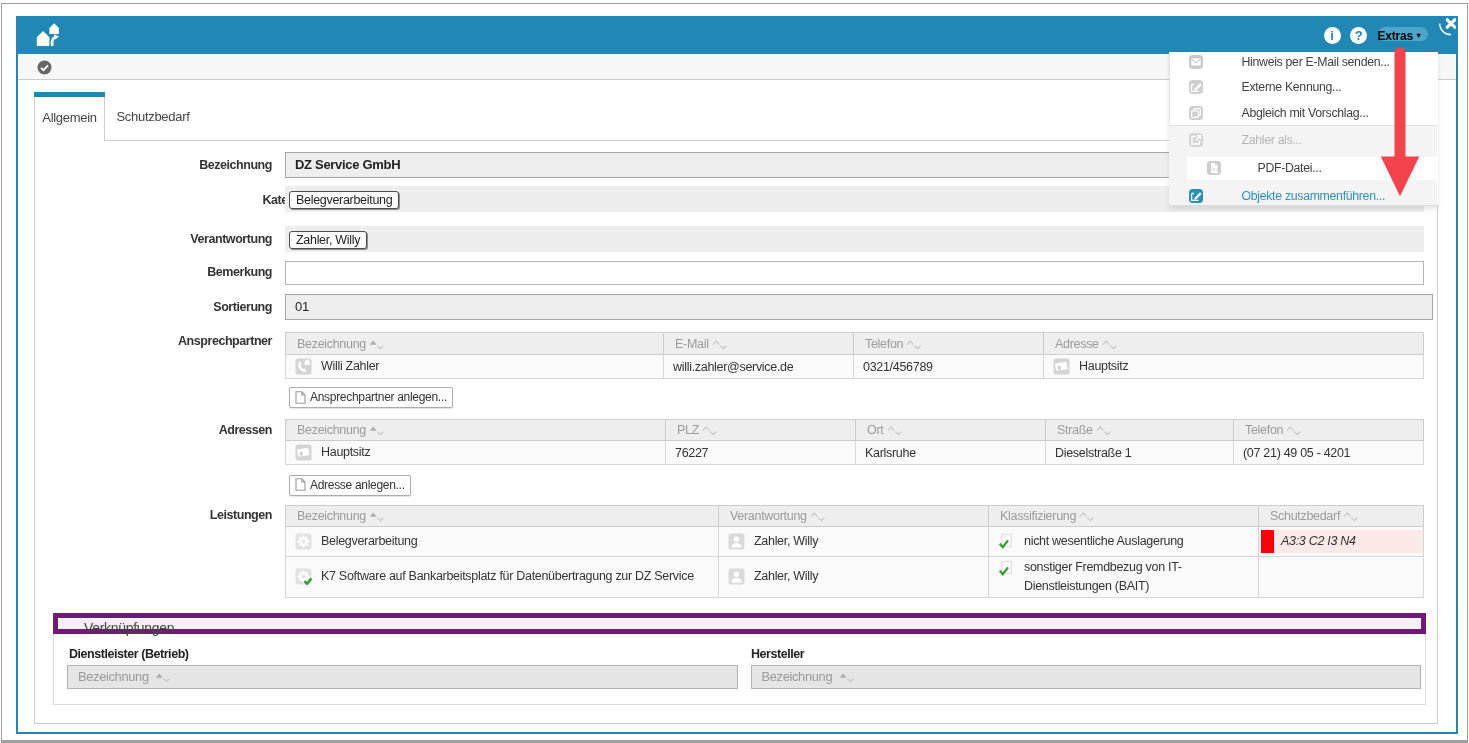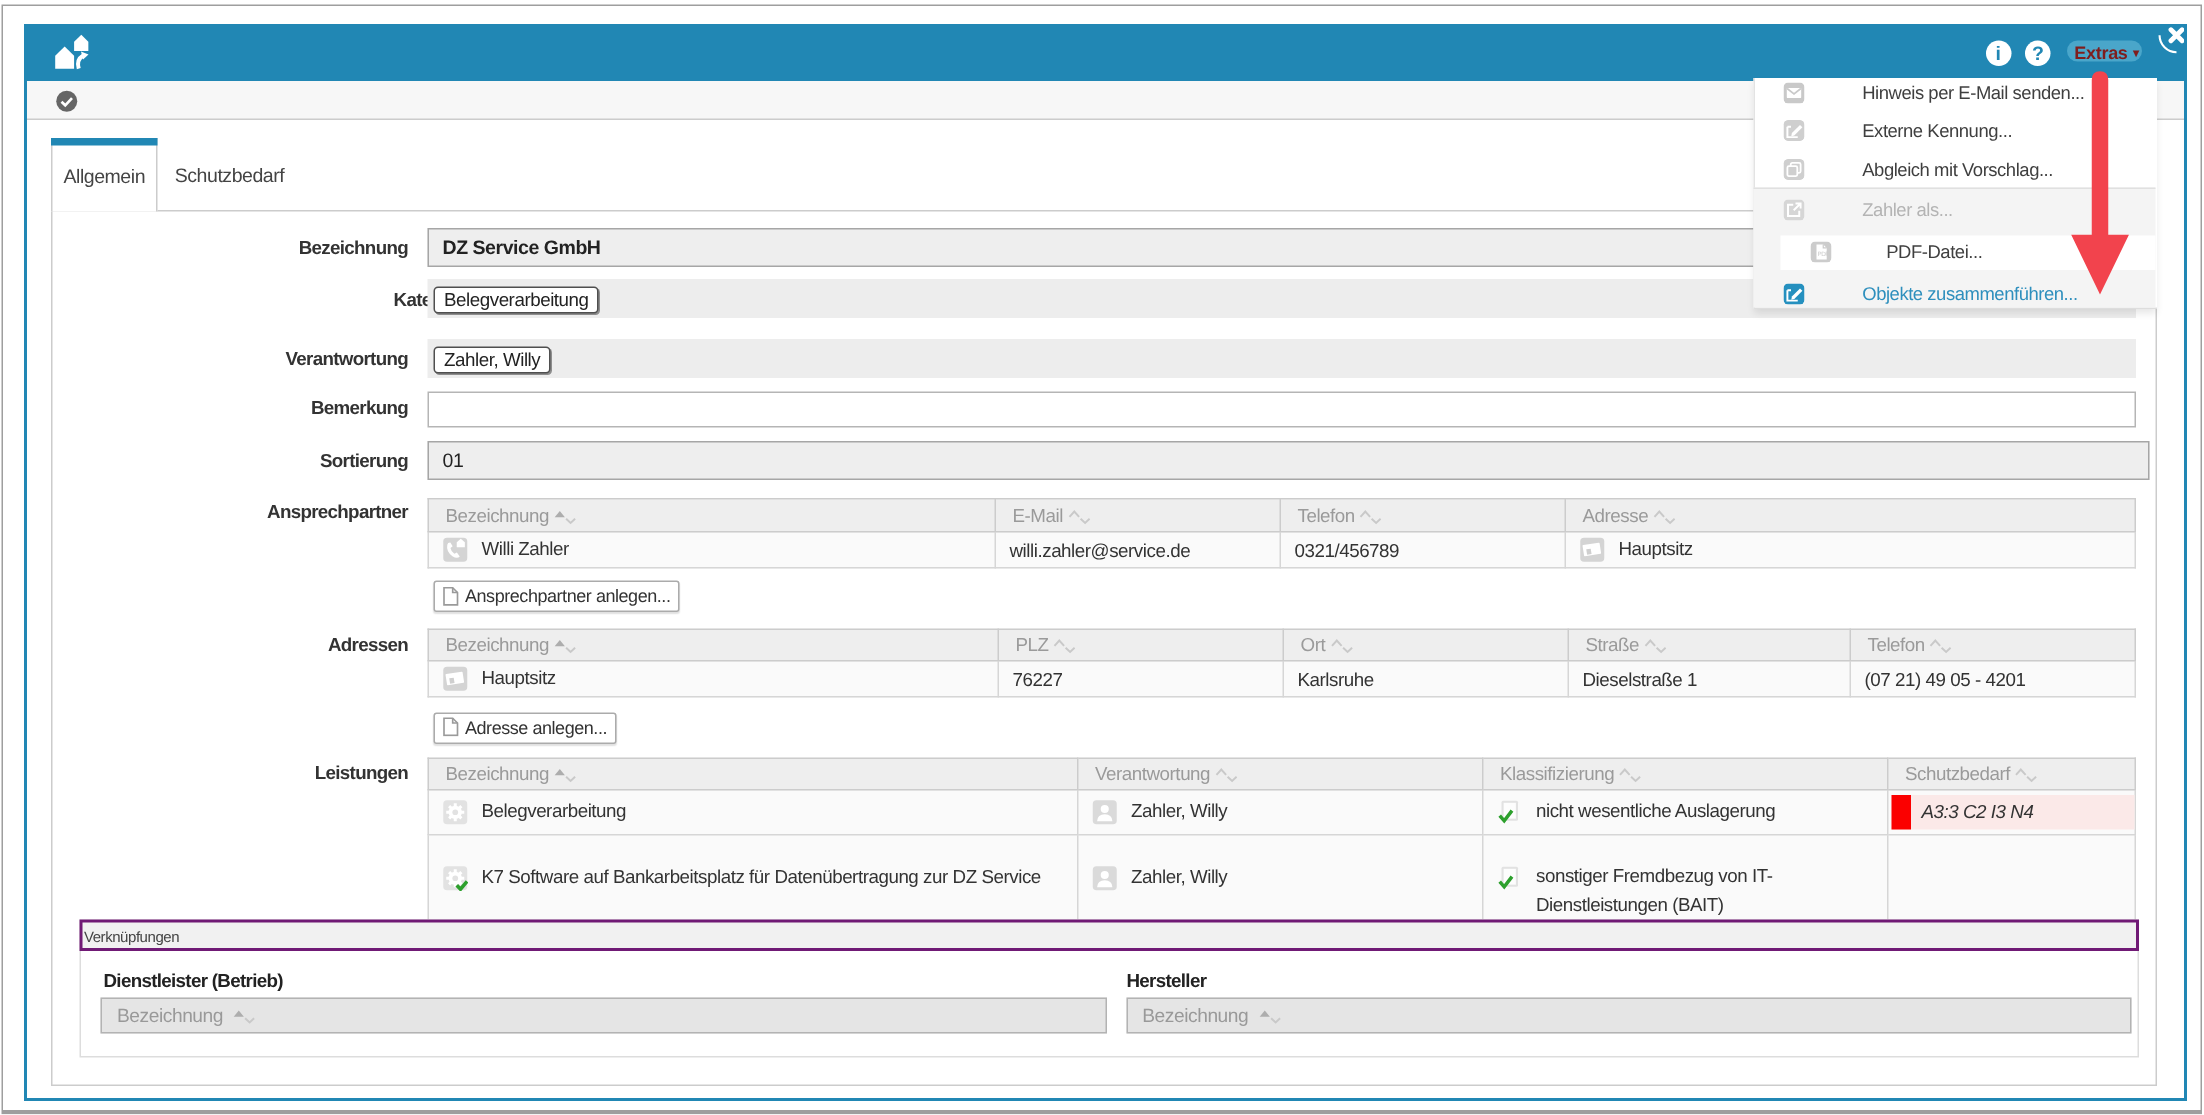--- a/index.html
+++ b/index.html
@@ -6,21 +6,21 @@
   body{width:1469px;height:743px;font-family:"Liberation Sans",sans-serif;background:#fff;letter-spacing:-0.3px;}
   #page{position:relative;width:1469px;height:743px;overflow:hidden;background:#fff;}
   .abs{position:absolute;}
   .winborder{left:1px;top:3px;width:1465px;height:736px;border:1.5px solid #9e9e9e;border-bottom:3px solid #9e9e9e;}
   .dialog{left:16px;top:16px;width:1438px;height:714px;border:2px solid #2187b4;background:#fff;}
   .header{left:16px;top:16px;width:1442px;height:38px;background:#2187b4;}
   .htitle{left:67px;top:16px;height:38px;line-height:38px;color:#fff;font-size:13.5px;font-weight:bold;}
   .circbtn{width:17px;height:17px;border-radius:50%;background:#fff;color:#2187b4;
     font-size:13px;font-weight:bold;text-align:center;line-height:17.5px;}
   .extras{left:1377.5px;top:27px;width:50px;height:14px;border-radius:9px;background:#4aa6ca;
-    color:#7f1d1d;font-size:12px;font-weight:bold;text-align:right;line-height:17px;letter-spacing:-0.2px;}
+    color:#000000;font-size:12px;font-weight:bold;text-align:left;line-height:17px;letter-spacing:-0.2px;}
   .toolbar{left:18px;top:54px;width:1438px;height:25px;background:#f7f7f7;border-bottom:1px solid #ccc;}
   .tbtext{left:54px;top:54px;height:25px;line-height:26px;font-size:12.5px;font-weight:bold;color:#4d4d4d;}
   .panel{left:34px;top:139.5px;width:1401.5px;height:582px;border:1px solid #ccc;background:#fff;}
   .tab1{left:34px;top:92px;width:69px;height:48px;background:#fff;border:1px solid #ccc;border-bottom:none;z-index:3;}
   .tabblue{left:34px;top:92px;width:71px;height:5px;background:#2187b4;z-index:4;}
   .tab1 span{display:block;text-align:center;margin-top:17px;font-size:13px;color:#444;}
   .tab2{left:116.5px;top:109px;font-size:13px;color:#444;z-index:3;}
   .flabel{width:272px;text-align:right;font-size:12.5px;color:#333;font-weight:bold;letter-spacing:-0.45px;}
   .input{left:285px;width:1137px;height:24px;background:#eee;border:1px solid #a6a6a6;
     font-size:13px;color:#222;line-height:24px;padding-left:9px;}
@@ -32,22 +32,22 @@
   table.grid{position:absolute;border-collapse:collapse;table-layout:fixed;background:#fafafa;}
   table.grid th{background:#eee;color:#9a9a9a;font-weight:normal;text-align:left;
     font-size:12.5px;padding:0 0 0 11px;border:1px solid #ccc;border-bottom:1px solid #ccc;}
   table.grid td{font-size:12.5px;color:#333;padding:0 0 0 9px;border:1px solid #d6d6d6;
     border-top:none;background:#fafafa;}
   table.grid th+th, table.grid td+td{border-left:1px solid #dcdcdc;}
   .btn{position:absolute;background:#fff;border:1px solid #ababab;border-radius:2px;
     font-size:12px;color:#333;line-height:19px;padding:0 5px;box-shadow:0 1px 1px rgba(0,0,0,0.12);}
   .cellicon{display:inline-block;vertical-align:middle;margin-right:9px;}
   .vbox{left:53px;top:613px;width:1371px;height:90px;border:1px solid #ddd;background:#fff;}
-  .vbar{left:53px;top:613px;width:1371px;height:21px;background:#f1f1f1;border:2px solid #701a75;
-    font-size:10px;color:#444;line-height:21px;padding-left:1px;box-sizing:border-box;width:1373px;}
+  .vbar{left:53px;top:613px;width:1371px;height:21px;background:#f1f1f1;border:5px solid #701a75;
+    font-size:14px;color:#444;line-height:21px;padding-left:26px;box-sizing:border-box;width:1373px;}
   .vlabel{font-size:12.5px;font-weight:bold;color:#222;letter-spacing:-0.45px;}
   .vhead{height:22px;background:#e5e5e5;border:1px solid #b3b3b3;color:#999;
     font-size:12.8px;line-height:22px;padding-left:10px;}
   .menu{left:1169px;top:52px;width:268px;height:153px;background:#fff;z-index:10;
     border-left:1px solid #e3e3e3;border-bottom:1px solid #ddd;box-shadow:0 3px 5px rgba(0,0,0,0.1);}
   .m2{left:1169px;top:124.5px;width:268px;height:80.5px;background:#f4f4f4;z-index:11;}
   .m5w{left:1187px;top:157px;width:250px;height:23px;background:#fff;z-index:12;}
   .mitem{z-index:13;font-size:12.3px;color:#3f3f3f;white-space:nowrap;margin-left:29px;}
   .micon{position:absolute;z-index:13;width:14px;height:14px;border-radius:3px;}
   .arrow{z-index:20;}
@@ -267,21 +267,21 @@
                 </g>
               </g>
               <circle cx="8.5" cy="8.5" r="1.9" fill="#e2e2e2"></circle>
               <path d="M9.5 13.2 L12 15.8 L16.4 10.6" stroke="#2ca02c" stroke-width="2.4" fill="none"></path>
             </svg>K7 Software auf Bankarbeitsplatz für Datenübertragung zur DZ Service</td>
       <td><svg class="cellicon" width="17" height="17" viewBox="0 0 17 17">
               <rect x="0.5" y="0.5" width="16" height="16" rx="2.5" fill="#dadada"></rect>
               <circle cx="8.5" cy="6.3" r="2.7" fill="#fff"></circle>
               <path d="M3.4 14.5 q0.3-4.6 5.1-4.6 q4.8 0 5.1 4.6 Z" fill="#fff"></path>
             </svg>Zahler, Willy</td>
-      <td style="vertical-align:top;padding-top:17px;text-decoration:underline;"><svg class="cellicon" style="margin-top:3px;" width="17" height="17" viewBox="0 0 17 17">
+      <td style="vertical-align:top;padding-top:0;text-decoration:underline;"><svg class="cellicon" style="margin-top:3px;" width="17" height="17" viewBox="0 0 17 17">
               <rect x="3" y="0.8" width="11" height="13.4" rx="1" fill="#e2e2e2"></rect>
               <rect x="4.4" y="2.2" width="8.2" height="10.6" fill="#fdfdfd"></rect>
               <path d="M1.8 10.8 L4.8 14.2 L10 7.4" stroke="#2da02d" stroke-width="2.3" fill="none"></path>
             </svg><span style="display:inline-block;vertical-align:top;line-height:19.6px;padding-top:0.5px;">sonstiger Fremdbezug von IT-<br>Dienstleistungen (BAIT)</span></td>
       <td></td>
     </tr>
   </tbody>
     </table>
 
   <div class="abs vbox"></div>

